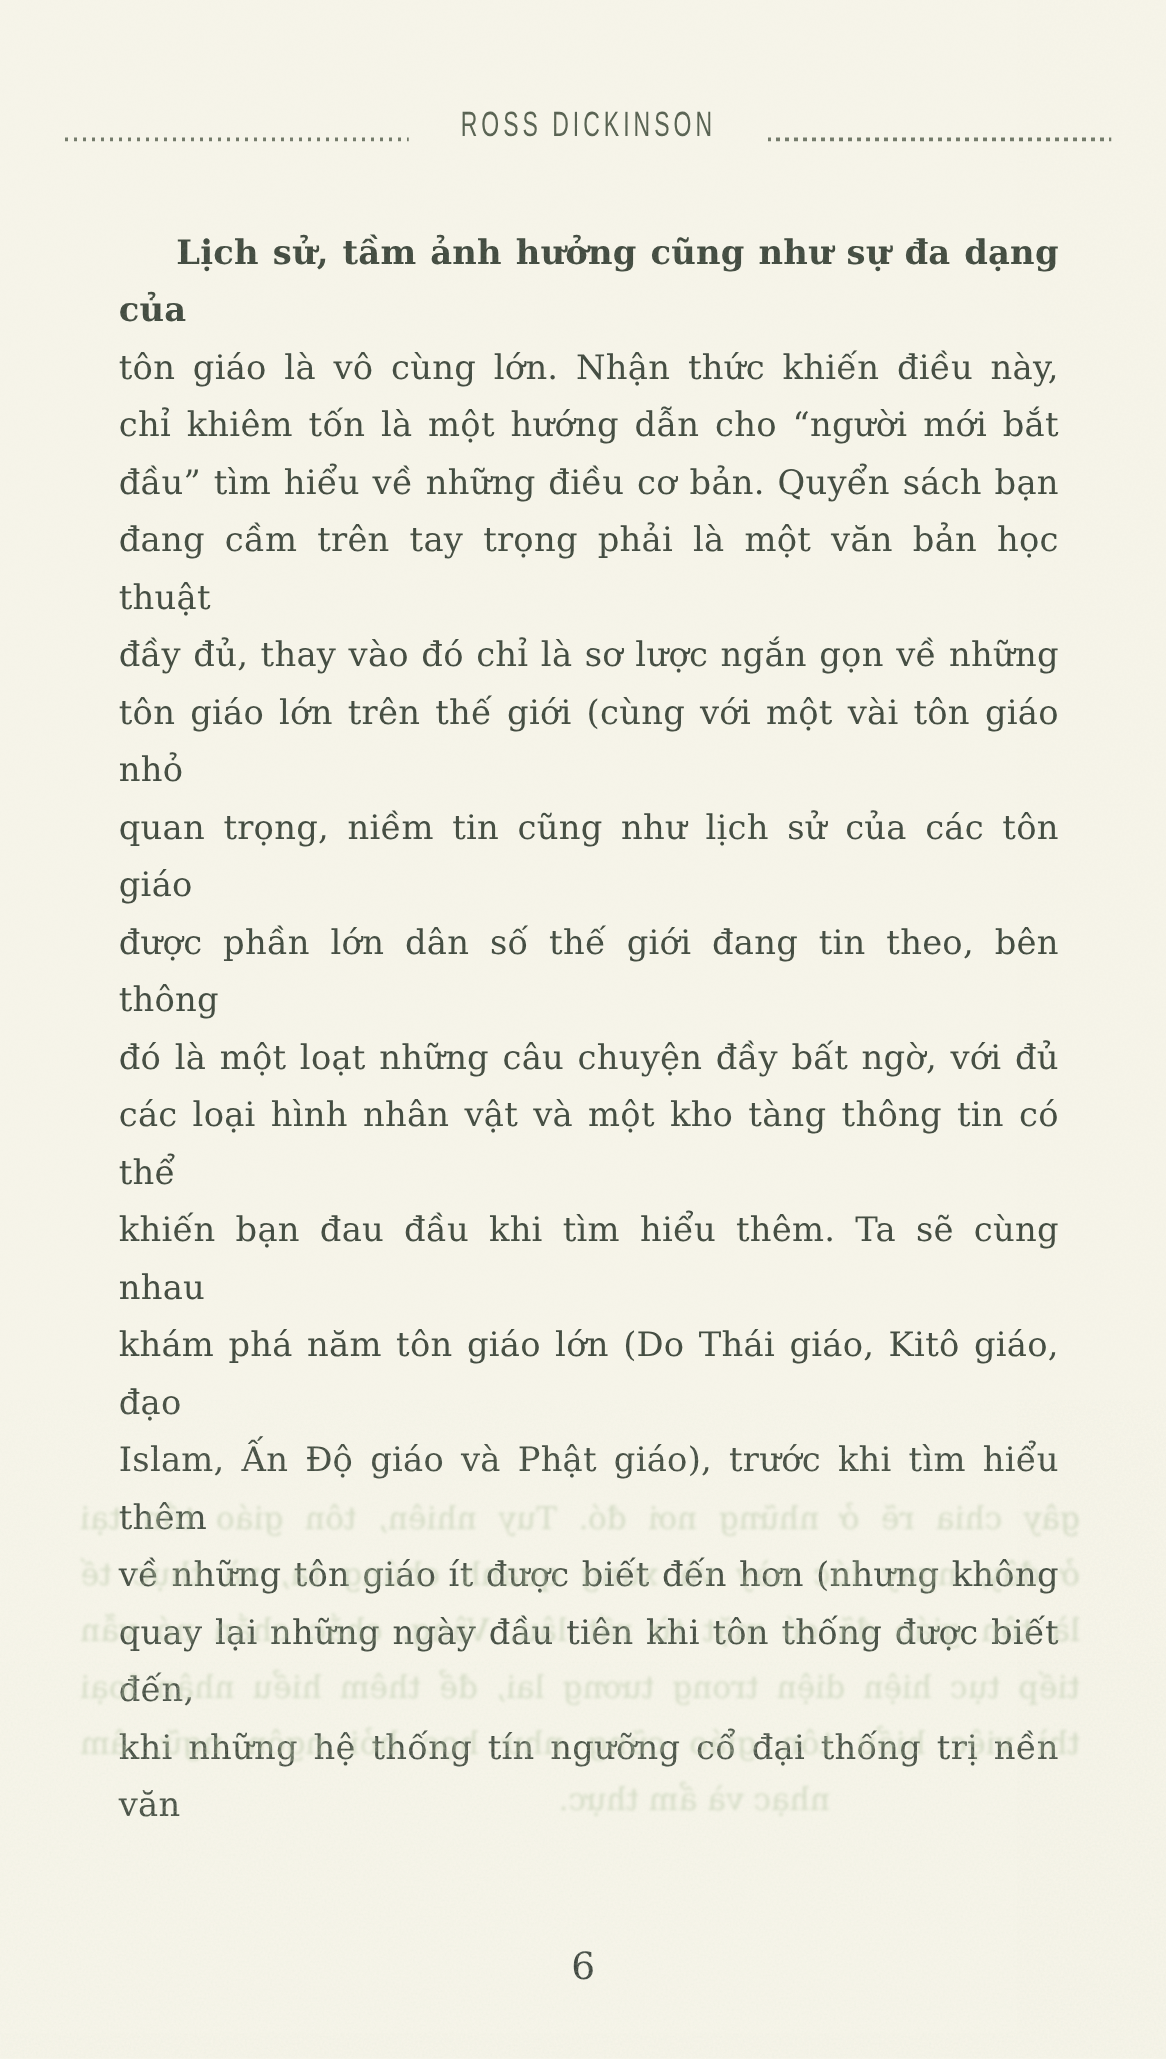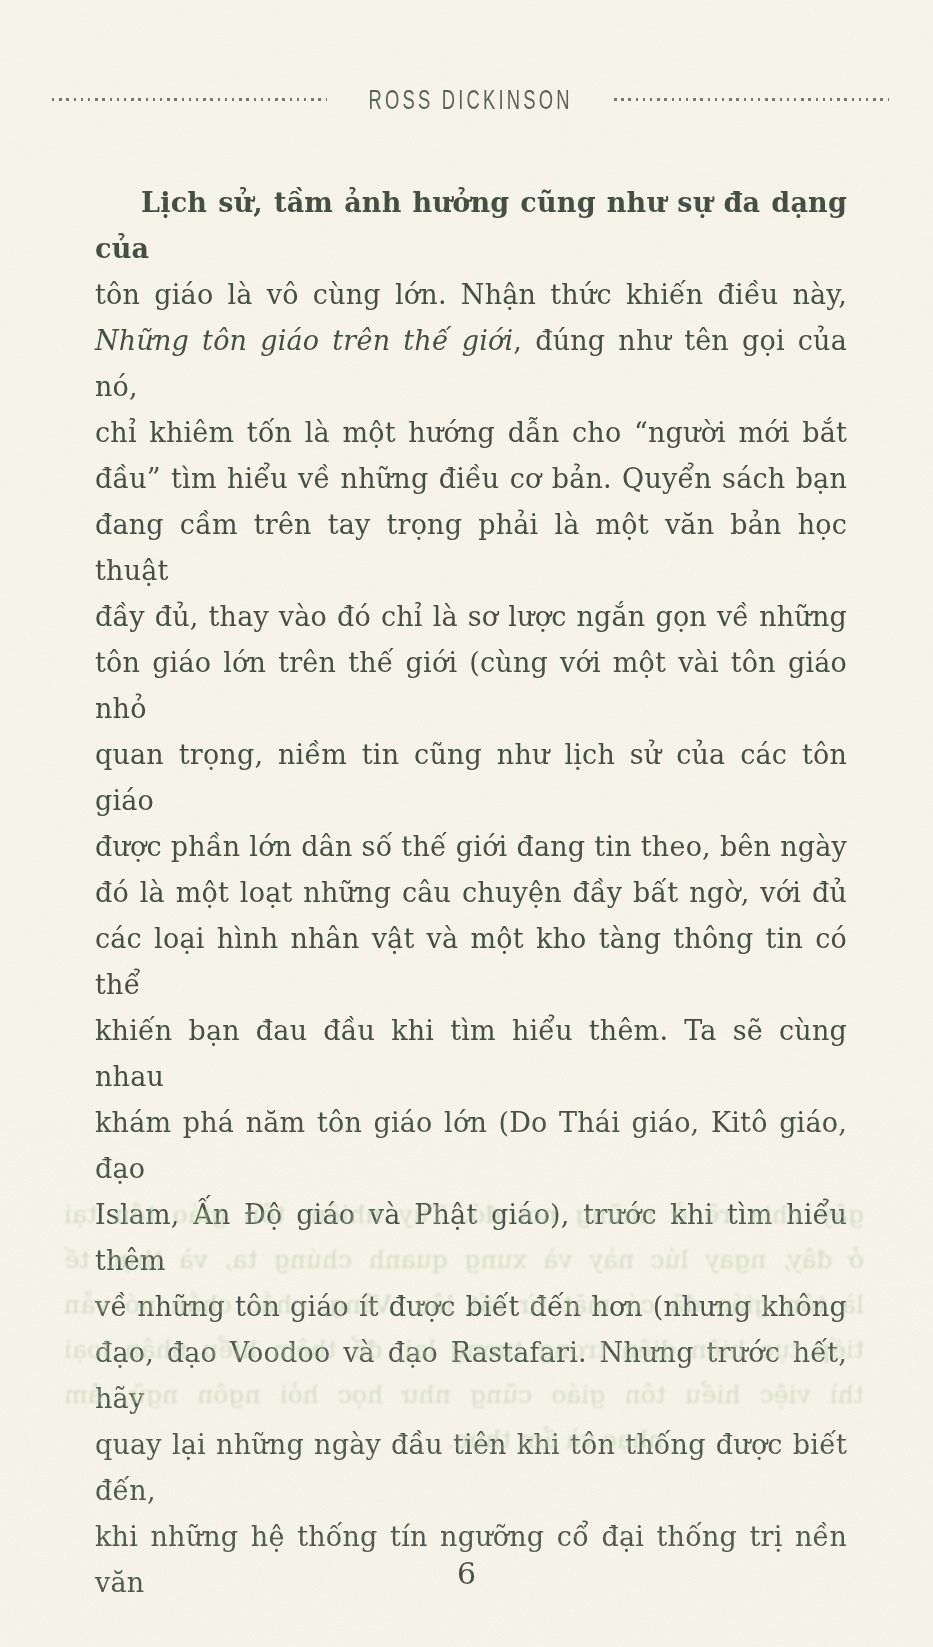--- a/index.html
+++ b/index.html
@@ -5,21 +5,21 @@
   html,body{margin:0;padding:0;}
   body{
     width:933px;height:1647px;position:relative;overflow:hidden;
     background:#f6f4e9;
     font-family:"DejaVu Serif",serif;
   }
   .page{position:absolute;inset:0;}
   
   .header{
     position:absolute;top:86px;left:52px;right:44px;
-    display:flex;align-items:center;gap:16px;
+    display:flex;align-items:flex-end;gap:16px;
   }
   .dots{
     flex:1;height:3px;
     background:repeating-linear-gradient(90deg,#5a6352 0 2.5px,transparent 2.5px 7.2px);
     opacity:.85;
   }
   .author{
     font-family:"Liberation Sans",sans-serif;
     font-size:23px;font-weight:500;letter-spacing:4px;
     color:#566050;white-space:nowrap;
@@ -62,35 +62,33 @@
 
   <div class="header">
     <div class="dots"></div>
     <div class="author">ROSS DICKINSON</div>
     <div class="dots"></div>
   </div>
 
   <div class="bodytext">
     <div class="line first">Lịch sử, tầm ảnh hưởng cũng như sự đa dạng của</div>
     <div class="line">tôn giáo là vô cùng lớn. Nhận thức khiến điều này,</div>
-    <div class="line"><span class="italic">Những tôn giáo trên thế giới</span><span>, đúng như tên gọi của nó,</span></div>
     <div class="line">chỉ khiêm tốn là một hướng dẫn cho “người mới bắt</div>
     <div class="line">đầu” tìm hiểu về những điều cơ bản. Quyển sách bạn</div>
     <div class="line">đang cầm trên tay trọng phải là một văn bản học thuật</div>
     <div class="line">đầy đủ, thay vào đó chỉ là sơ lược ngắn gọn về những</div>
     <div class="line">tôn giáo lớn trên thế giới (cùng với một vài tôn giáo nhỏ</div>
     <div class="line">quan trọng, niềm tin cũng như lịch sử của các tôn giáo</div>
-    <div class="line">được phần lớn dân số thế giới đang tin theo, bên ngày</div>
+    <div class="line">được phần lớn dân số thế giới đang tin theo, bên thông</div>
     <div class="line">đó là một loạt những câu chuyện đầy bất ngờ, với đủ</div>
     <div class="line">các loại hình nhân vật và một kho tàng thông tin có thể</div>
     <div class="line">khiến bạn đau đầu khi tìm hiểu thêm. Ta sẽ cùng nhau</div>
     <div class="line">khám phá năm tôn giáo lớn (Do Thái giáo, Kitô giáo, đạo</div>
     <div class="line">Islam, Ấn Độ giáo và Phật giáo), trước khi tìm hiểu thêm</div>
     <div class="line">về những tôn giáo ít được biết đến hơn (nhưng không</div>
-    <div class="line">đạo, đạo Voodoo và đạo Rastafari. Nhưng trước hết, hãy</div>
     <div class="line">quay lại những ngày đầu tiên khi tôn thống được biết đến,</div>
     <div class="line">khi những hệ thống tín ngưỡng cổ đại thống trị nền văn</div>
 
   </div>
 
   <div class="ghost">
     <div class="gline">gây chia rẽ ở những nơi đó. Tuy nhiên, tôn giáo tồn tại</div>
     <div class="gline">ở đây, ngay lúc này và xung quanh chúng ta, và thực tế</div>
     <div class="gline">là tôn giáo đã có mặt từ rất lâu. Vâng, chắc chắn nó vẫn</div>
     <div class="gline">tiếp tục hiện diện trong tương lai, để thêm hiểu nhân loại</div>

